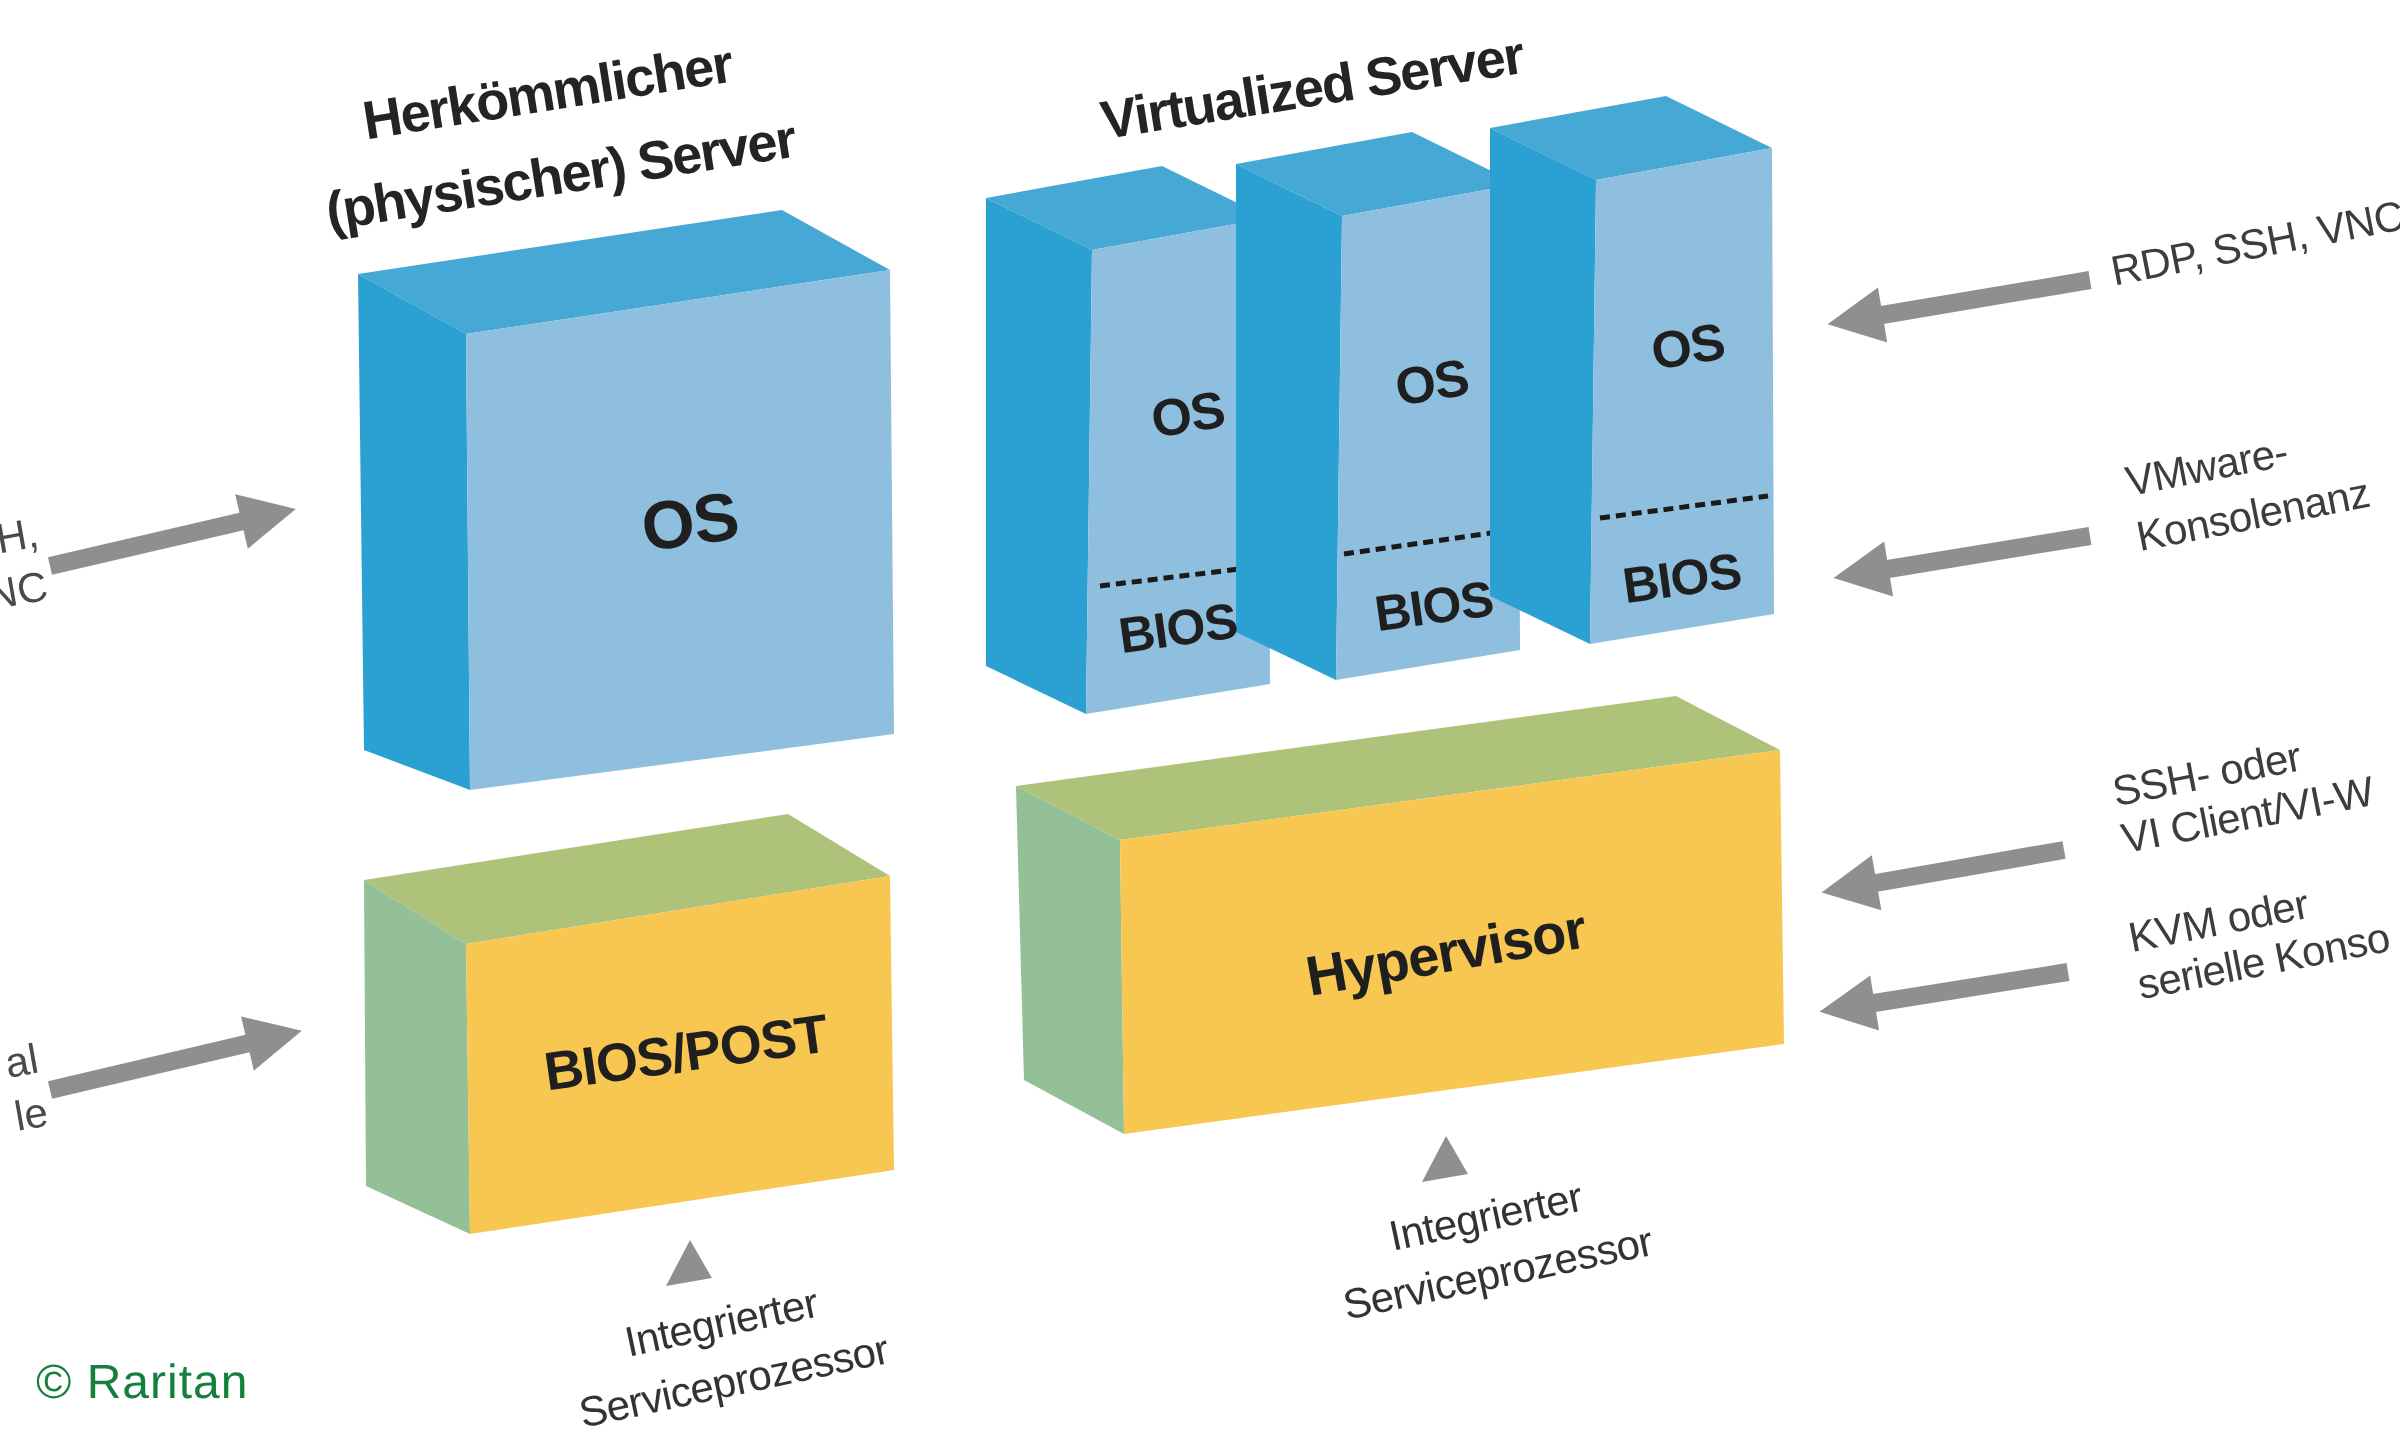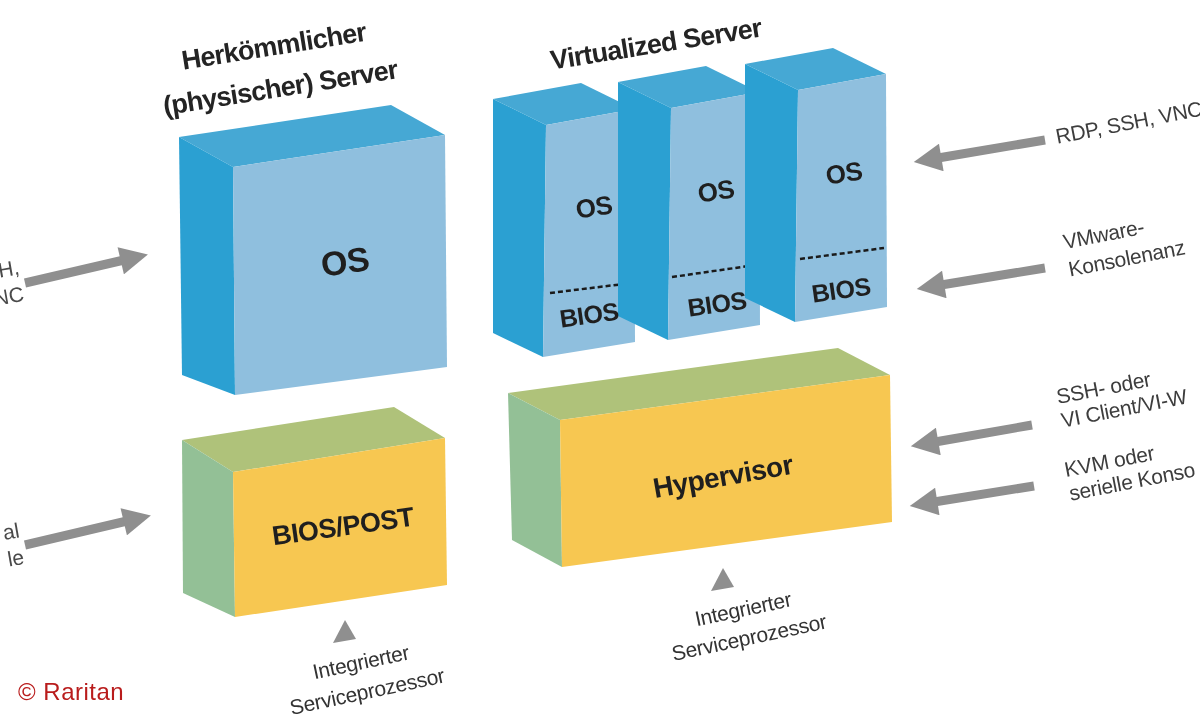--- a/index.html
+++ b/index.html
@@ -13,21 +13,21 @@
     font-family:"Liberation Sans",sans-serif;line-height:1.15;
   }
   .ctr{transform-origin:center center;}
   .bold{font-weight:bold;letter-spacing:-0.5px;}
   .heading{font-size:27px;font-weight:bold;letter-spacing:-0.8px;text-align:center;line-height:42px;color:#242424;}
   .boxlabel{color:#1f1f1f;}
   .sidelabel{font-size:21px;color:#3d3d3d;letter-spacing:-0.3px;}
   .splabel{font-size:21px;color:#333;text-align:center;letter-spacing:-0.3px;}
   .frag{font-size:21px;color:#4a4a4a;text-align:right;}
   .copyright{
-    font-size:24px;color:#b91c1c;letter-spacing:0.5px;
+    font-size:24px;color:#15803d;letter-spacing:0.5px;
     text-shadow:0 0 2px #fff,0 0 4px #fff,1px 1px 2px #fff,-1px -1px 2px #fff;
   }
   .l2{display:block;}
 </style>
 </head>
 <body>
 
 <div id="stage">
 
   <svg id="shapes" width="1200" height="720" viewBox="0 0 1200 720">

